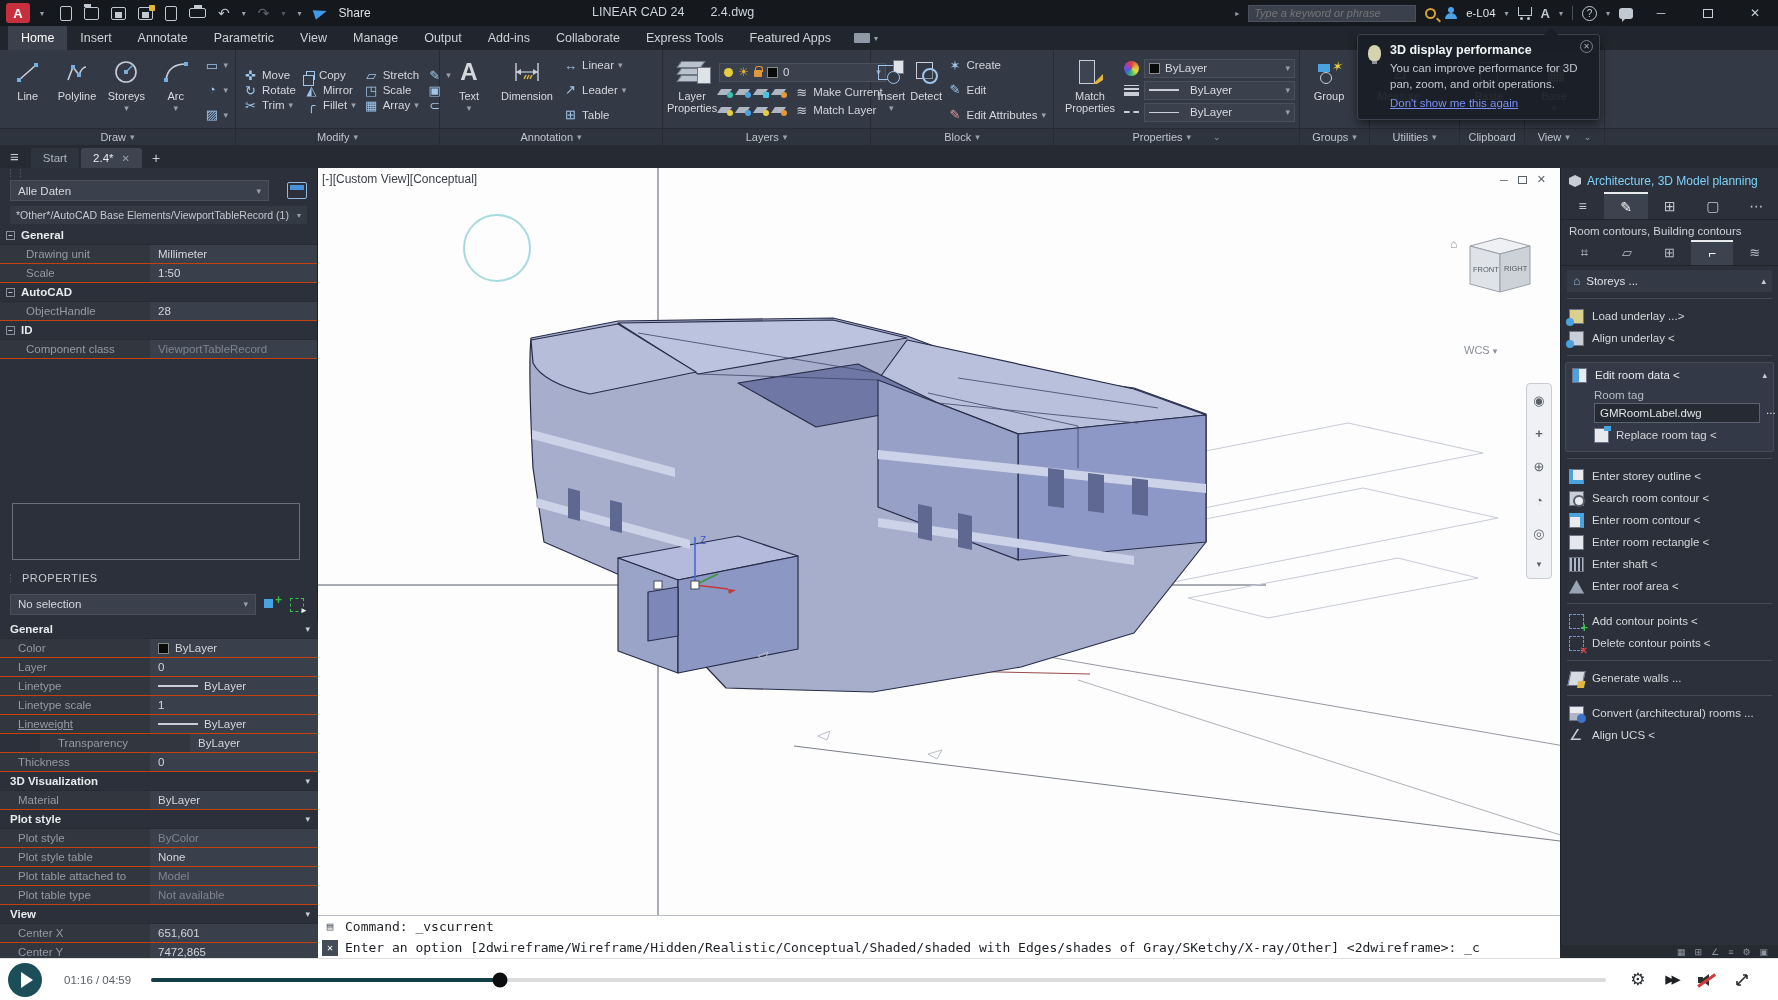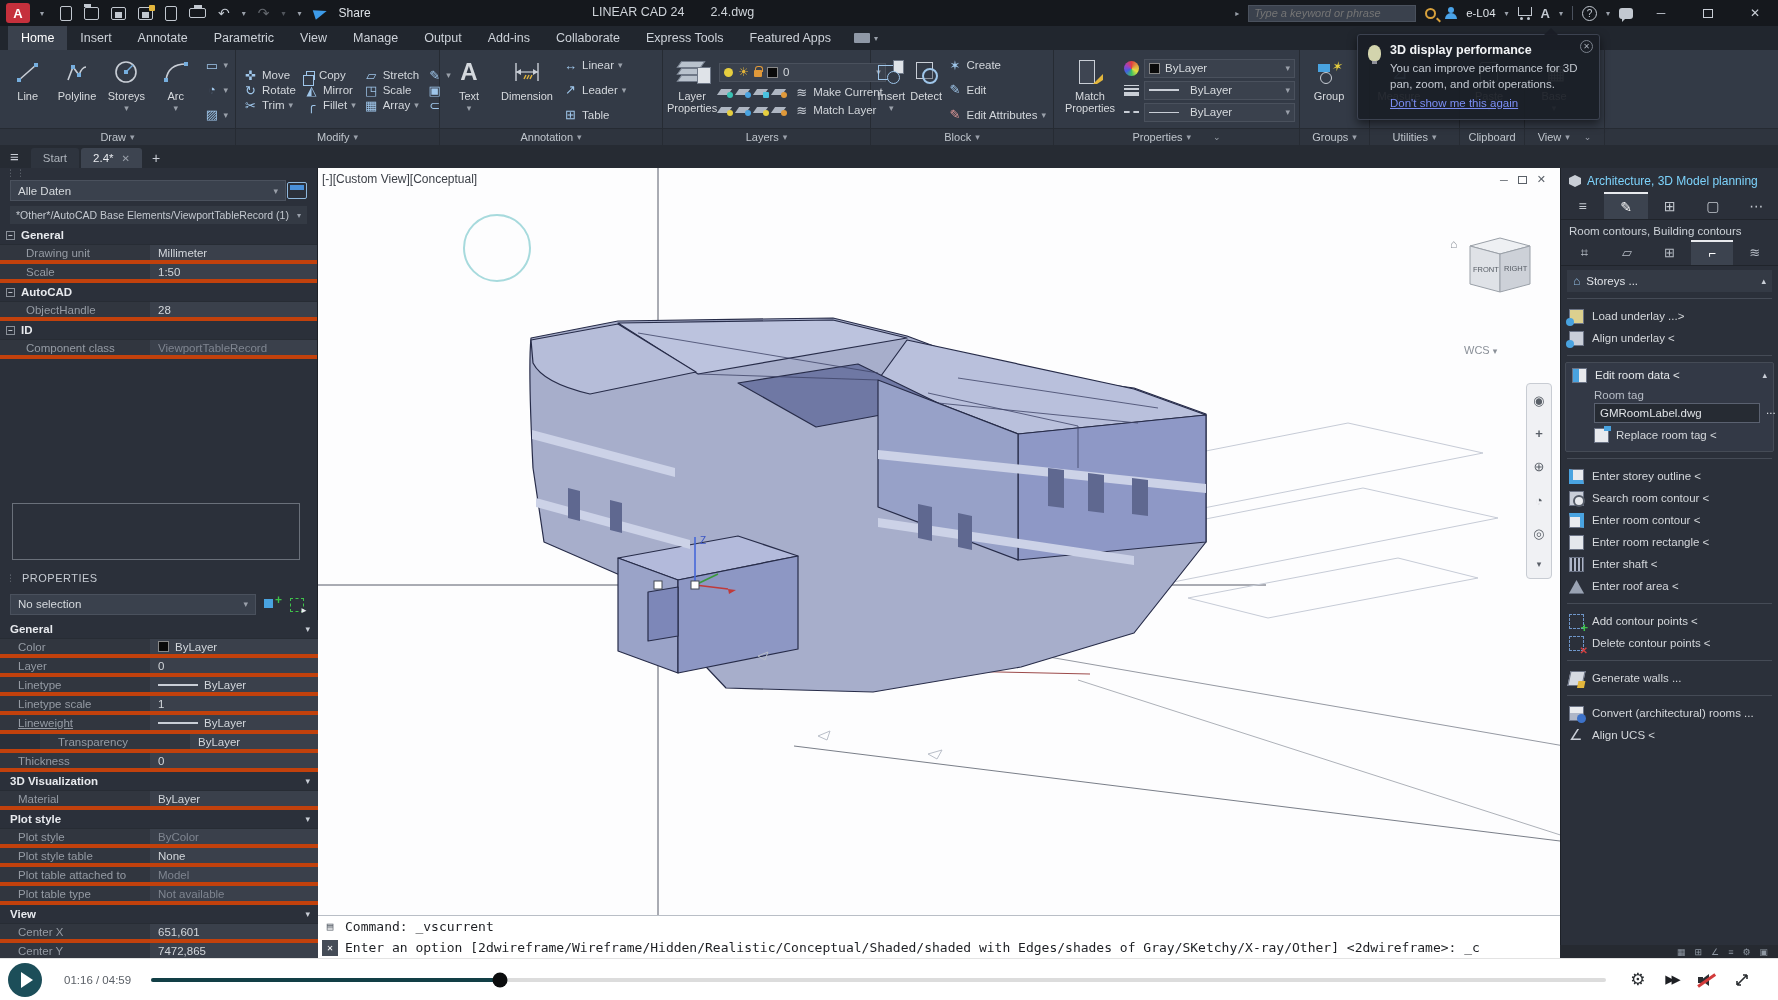--- a/index.html
+++ b/index.html
@@ -105,30 +105,30 @@
   .hamb{color:#c9ced6;font-size:15px;margin:0 10px 3px 4px}
   .dtab{height:20px;padding:0 12px;display:flex;align-items:center;gap:8px;background:#2e343e;color:#aeb4bc;
         font-size:11.5px;border-radius:3px 3px 0 0}
   .dtab.active{background:#3d4450;color:#e8eaee}
   .dtab .x{color:#9aa0aa;font-size:10px}
   .newtab{color:#c9ced6;font-size:14px;margin:0 8px 2px 8px}
 
   
   .leftpanel{position:absolute;left:0;top:168px;width:318px;height:790px;background:#2b303a;z-index:4;border-right:1px solid #1d2128}
   .gripdots{color:#6a707a;font-size:9px;letter-spacing:1px;padding:2px 0 0 6px;line-height:6px}
-  .lp-comborow{display:flex;align-items:center;gap:1px;padding:4px 10px 2px 10px}
+  .lp-comborow{display:flex;align-items:center;gap:18px;padding:4px 10px 2px 10px}
   .lp-combo{flex:1;height:21px;background:#3a414d;border:1px solid #4a515d;display:flex;align-items:center;padding:0 7px;font-size:11.5px;color:#d6dade}
   .lp-combo .car{margin-left:auto;color:#9aa0aa;font-size:9px}
   .screenico{width:20px;height:17px;border:1.5px solid #8fb8dd;border-radius:2px;position:relative}
   .screenico::after{content:"";position:absolute;left:2px;top:2px;right:2px;height:5px;background:#4a90d9}
   .breadcrumb{margin:3px 10px 2px 10px;height:18px;background:#343a44;display:flex;align-items:center;padding:0 6px;
               font-size:10.5px;color:#c3c8cf;white-space:nowrap;overflow:hidden}
   .breadcrumb .car{margin-left:auto;color:#9aa0aa;font-size:8px}
   .grid{width:100%}
-  .grow{display:flex;height:19px;border-bottom:4px solid #c2410c;font-size:11.5px;align-items:stretch}
+  .grow{display:flex;height:19px;border-bottom:1px solid #c2410c;font-size:11.5px;align-items:stretch}
   .grow .k{width:150px;background:#31363f;color:#959ba4;display:flex;align-items:center;padding-left:26px}
   .grow .v{flex:1;background:#3a404b;color:#d2d6db;display:flex;align-items:center;padding-left:8px}
   .grow .v.dimv{color:#7f8590}
   .ghead{display:flex;align-items:center;height:19px;background:#2b303a;color:#e8eaee;font-weight:bold;font-size:11.5px;gap:6px;padding-left:6px;border-bottom:1px solid #272c34}
   .ghead .box{width:9px;height:9px;border:1px solid #8a9099;color:#c9ced6;font-size:8px;line-height:7px;text-align:center;background:#2b303a}
   .ghead .car{margin-left:auto;margin-right:8px;color:#c9ced6;font-size:9px;font-weight:normal}
   .previewbox{position:absolute;left:12px;top:335px;width:288px;height:57px;border:1px solid #6a707a}
   .propshdr{position:absolute;left:0;top:400px;width:318px;height:20px;display:flex;align-items:center;gap:6px;padding-left:6px;
             color:#c6cbd2;font-size:11px;letter-spacing:.5px}
   .selrow{position:absolute;left:0;top:424px;width:318px;height:24px;display:flex;align-items:center;gap:6px;padding:0 10px}

